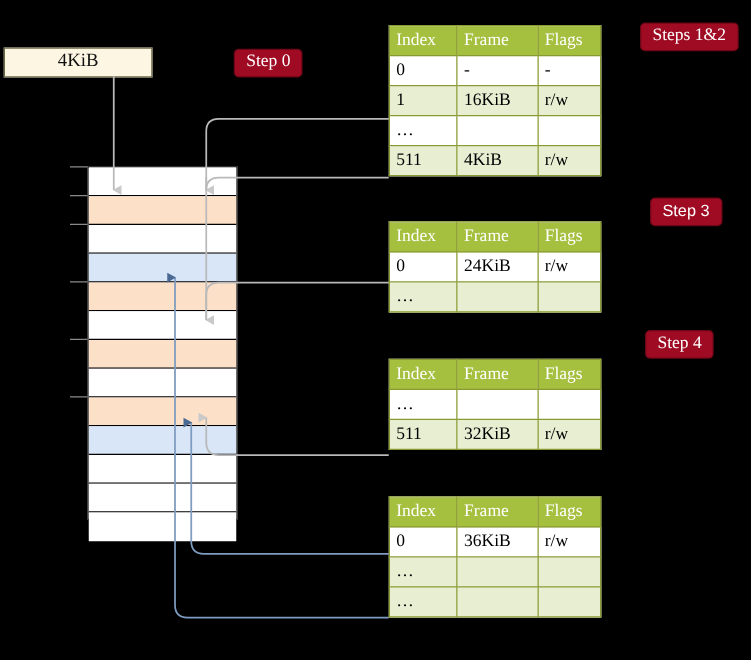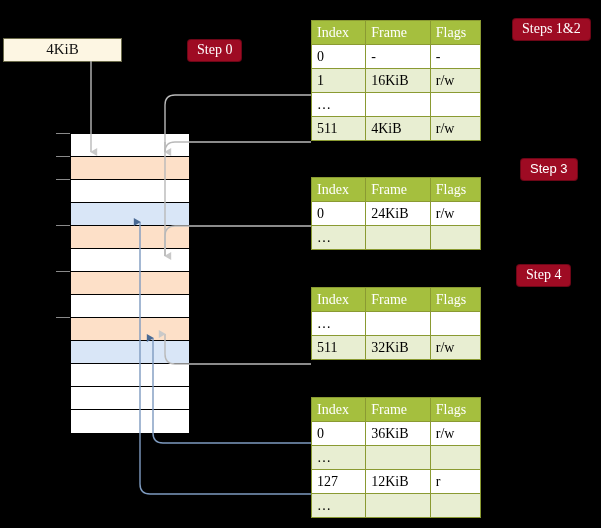--- a/index.html
+++ b/index.html
@@ -208,25 +208,20 @@
           <tr class="plain">
             <td class="c-idx">0</td>
             <td class="c-frm">36KiB</td>
             <td class="c-flg">r/w</td>
           </tr>
           <tr class="alt">
             <td class="c-idx">…</td>
             <td class="c-frm"></td>
             <td class="c-flg"></td>
           </tr>
-          <tr class="plain">
-            <td class="c-idx">127</td>
-            <td class="c-frm">12KiB</td>
-            <td class="c-flg">r</td>
-          </tr>
           <tr class="alt">
             <td class="c-idx">…</td>
             <td class="c-frm"></td>
             <td class="c-flg"></td>
           </tr>
         </tbody>
       </table>
     </div>
 
 </div>

